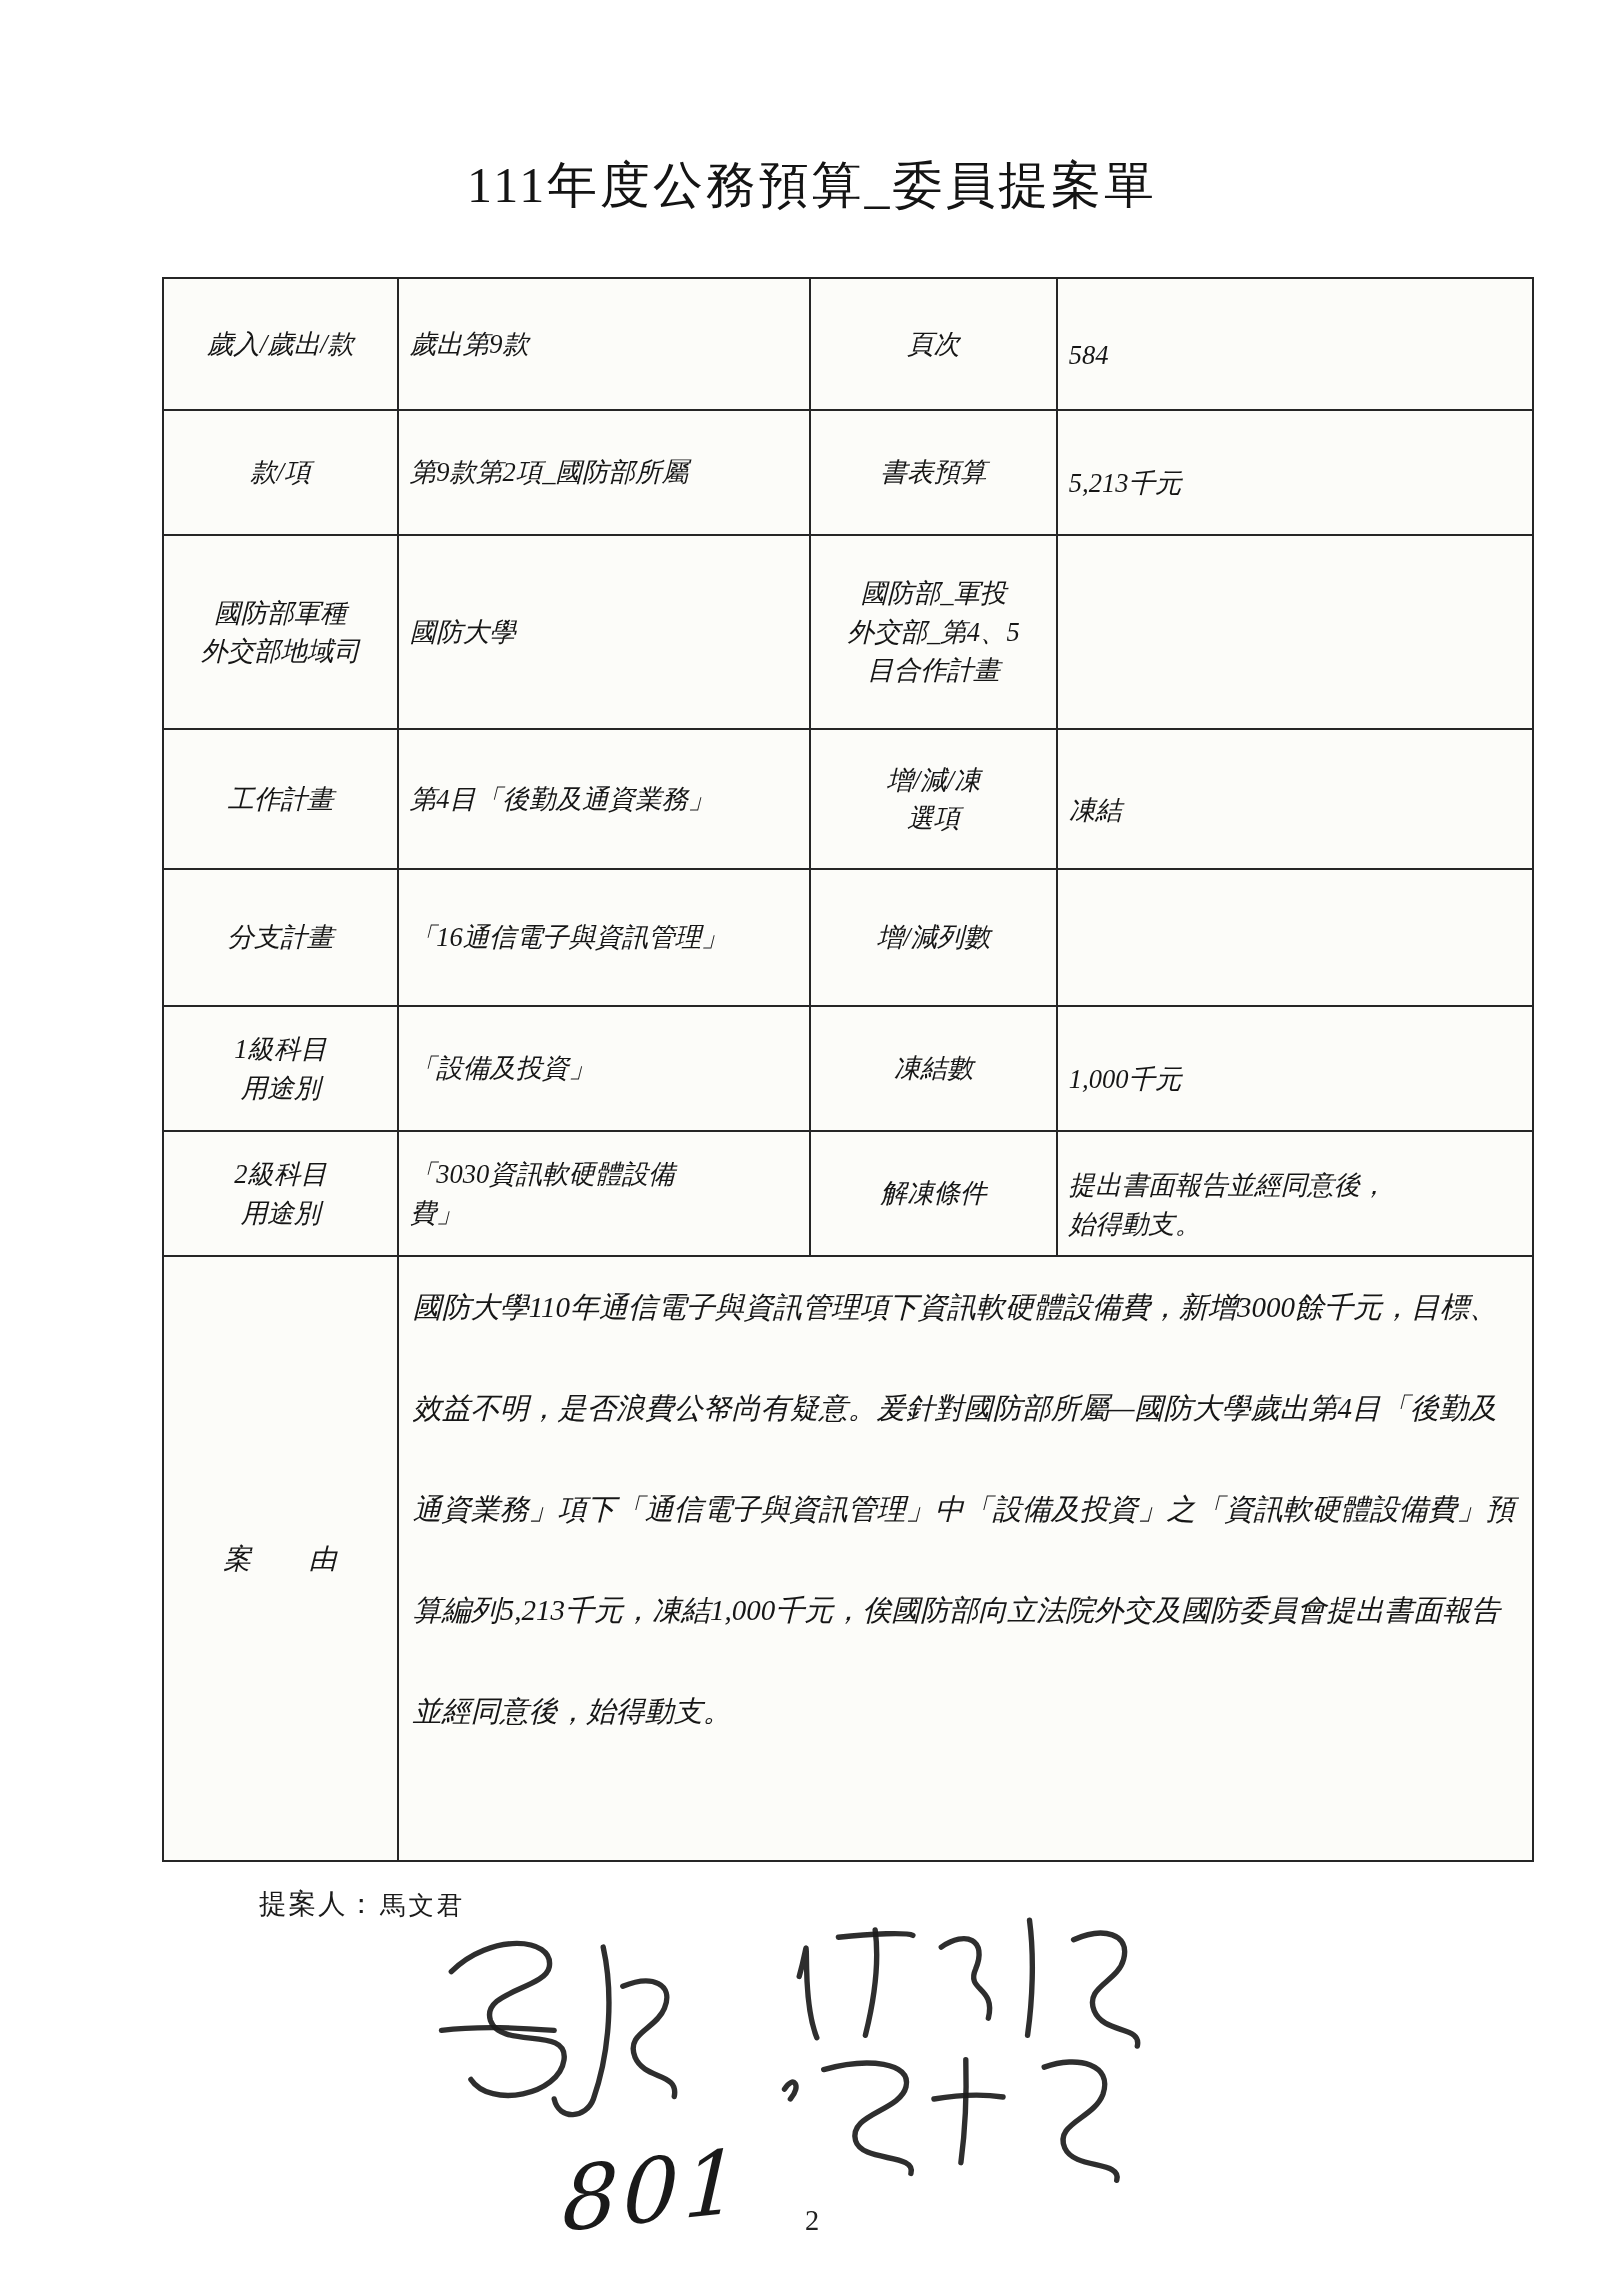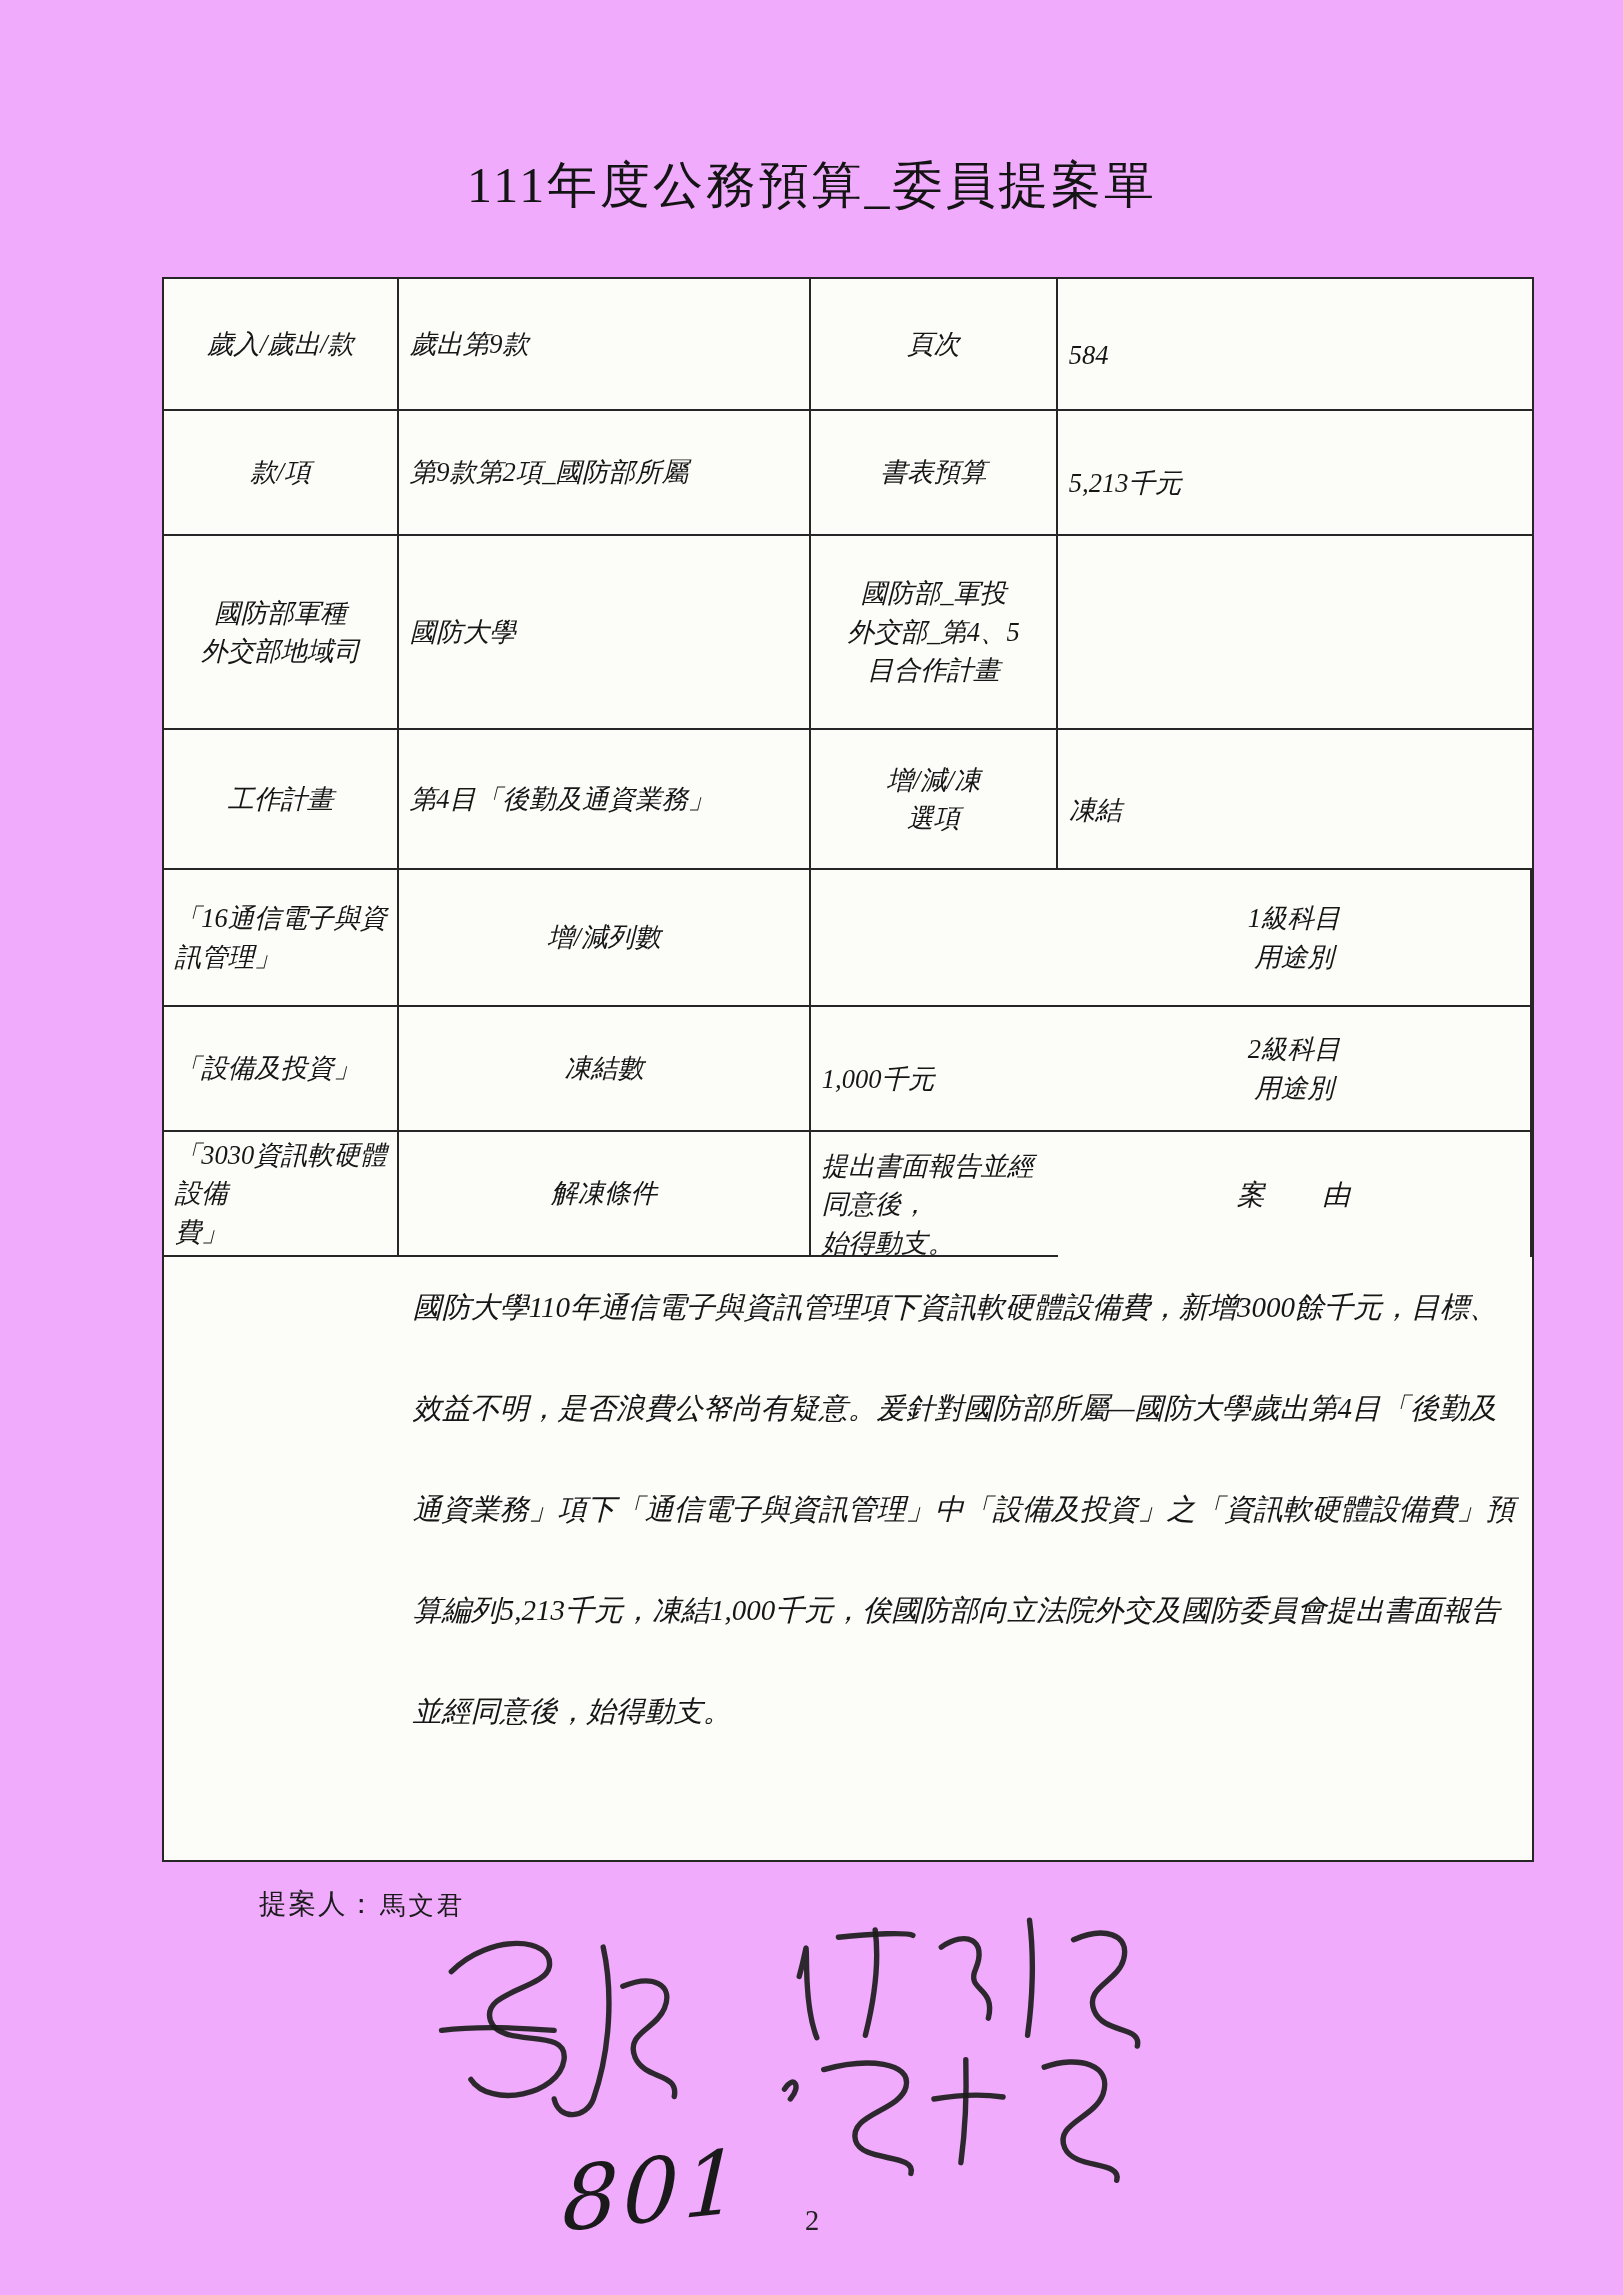--- a/index.html
+++ b/index.html
@@ -2,21 +2,21 @@
 <html style="font-size:7.8px"><head>
 <meta charset="utf-8">
 <style>
   * { margin:0; padding:0; box-sizing:border-box; }
   html,body { background:#e9e9e5; }
   body { font-family:"Liberation Serif", serif; }
 
   .page {
     position:relative;
     width:1624px; height:2295px;
-    background:#f0abfc;
+    background:#ffffff;
     color:#161616;
     overflow:hidden;
   }
 
   .doc-title {
     position:absolute;
     top:152px; left:0; width:100%;
     text-align:center;
     font-size:50px;
     letter-spacing:2.9px;
@@ -126,20 +126,21 @@
 外交部_第4、5
 目合作計畫</div>
     <div class="cell c-left last-col"></div>
 
     <div class="cell c-center">工作計畫</div>
     <div class="cell c-left">第4目「後勤及通資業務」</div>
     <div class="cell c-center">增/減/凍
 選項</div>
     <div class="cell c-left last-col">凍結</div>
 
+    <div class="cell c-center">分支計畫</div>
     <div class="cell c-left">「16通信電子與資訊管理」</div>
     <div class="cell c-center">增/減列數</div>
     <div class="cell c-left last-col"></div>
 
     <div class="cell c-center">1級科目
 用途別</div>
     <div class="cell c-left">「設備及投資」</div>
     <div class="cell c-center">凍結數</div>
     <div class="cell c-left last-col">1,000千元</div>
 

